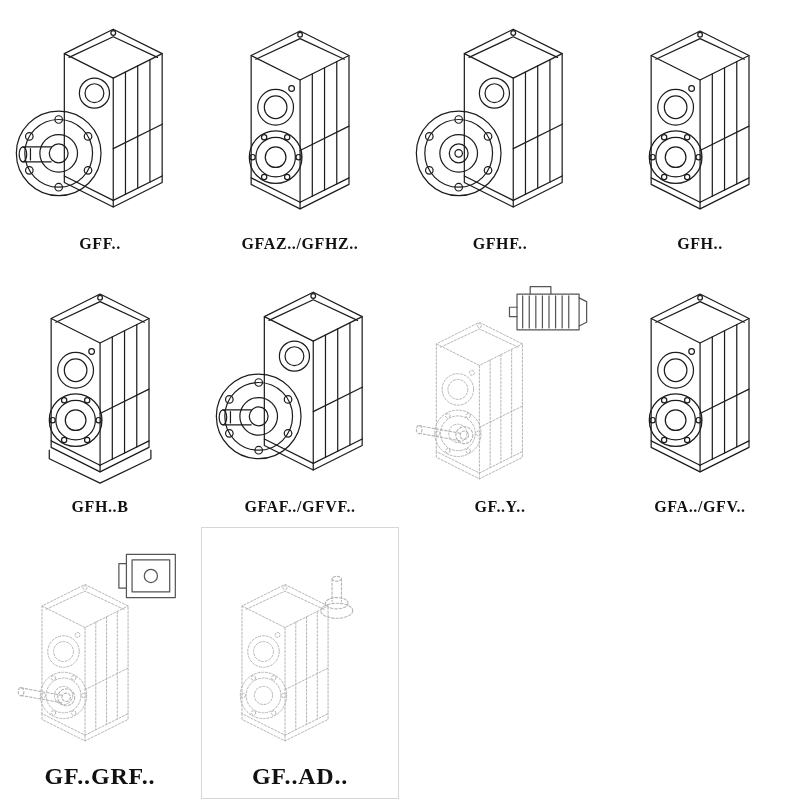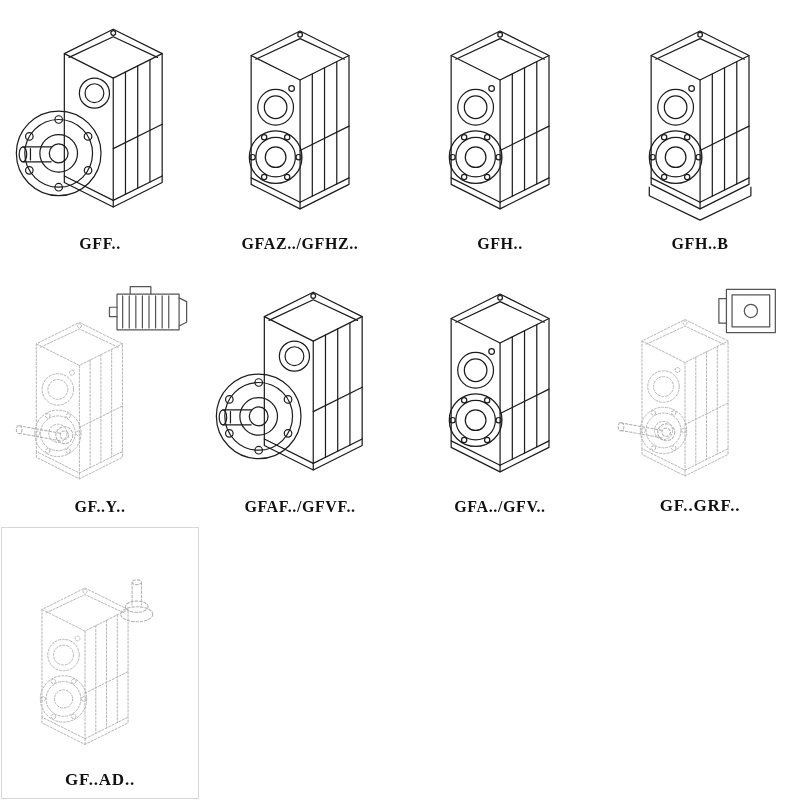--- a/index.html
+++ b/index.html
@@ -27,21 +27,21 @@
   .art *{fill:none;stroke-linecap:round;stroke-linejoin:round}
   .solid{stroke:var(--line-solid);stroke-width:1.3}
   .light{stroke:var(--line-light);stroke-width:1.2;stroke-dasharray:2.6 2}
   .mid{stroke:var(--line-mid);stroke-width:1.3}
   .lbl{
     flex:0 0 auto;
     font-weight:700;font-size:16px;letter-spacing:0.6px;
     color:var(--label);text-align:center;padding-bottom:4px;
     font-family:"Liberation Serif", serif;
   }
-  .lbl-lg{font-size:17px;letter-spacing:0.8px}
+  .lbl-lg{font-size:24px;letter-spacing:0.8px}
 </style>
 </head>
 <body>
 
 <svg width="0" height="0" style="position:absolute" aria-hidden="true">
   <defs>
     <g id="g-body">
       <path d="M100 16 L152 42 L152 172 L100 198 L48 172 L48 42 Z"></path>
       <path d="M48 42 L100 68 L152 42"></path>
       <path d="M100 68 L100 198"></path>
@@ -155,20 +155,31 @@
     <div class="art">
       <svg viewBox="0 0 200 220">
         <use href="#g-body" class="solid"></use>
         <use href="#g-bore" class="solid"></use>
       </svg>
     </div>
     <figcaption class="lbl">GFAZ../GFHZ..</figcaption>
   </figure>
 
 
+  <figure class="cell">
+    <div class="art">
+      <svg viewBox="0 0 200 220">
+        <use href="#g-body" class="solid" transform="translate(14,-2)"></use>
+        <use href="#g-upcircle" class="solid" transform="translate(14,-2)"></use>
+        <use href="#g-flange" class="solid"></use>
+        <circle class="solid" cx="56" cy="146" r="4"></circle>
+      </svg>
+    </div>
+    <figcaption class="lbl">GFHF..</figcaption>
+  </figure>
 
   <figure class="cell">
     <div class="art">
       <svg viewBox="0 0 200 220">
         <use href="#g-body" class="solid"></use>
         <use href="#g-bore" class="solid"></use>
       </svg>
     </div>
     <figcaption class="lbl">GFH..</figcaption>
   </figure>
@@ -177,48 +188,48 @@
     <div class="art">
       <svg viewBox="0 0 200 220">
         <use href="#g-body" class="solid"></use>
         <use href="#g-bore" class="solid"></use>
         <path class="solid" d="M46 182 L46 191 L100 217 L154 191 L154 182"></path>
       </svg>
     </div>
     <figcaption class="lbl">GFH..B</figcaption>
   </figure>
 
+
+  <figure class="cell">
+    <div class="art">
+      <svg viewBox="0 0 200 220">
+        <use href="#g-body" class="solid" transform="translate(14,-2)"></use>
+        <use href="#g-upcircle" class="solid" transform="translate(14,-2)"></use>
+        <use href="#g-flange" class="solid"></use>
+        <use href="#g-shaft" class="solid"></use>
+      </svg>
+    </div>
+    <figcaption class="lbl">GFAF../GFVF..</figcaption>
+  </figure>
 
   <figure class="cell">
     <div class="art">
       <svg viewBox="0 0 200 220">
         <use href="#g-body" class="light" transform="translate(-10,32) scale(0.88)"></use>
         <use href="#g-bore" class="light" transform="translate(-10,32) scale(0.88)"></use>
         <use href="#g-motor" class="mid"></use>
         <use href="#g-thinshaft" class="light" transform="translate(0,6)"></use>
       </svg>
     </div>
     <figcaption class="lbl">GF..Y..</figcaption>
   </figure>
 
   <figure class="cell">
     <div class="art">
       <svg viewBox="0 0 200 220">
-        <use href="#g-body" class="solid" transform="translate(14,-2)"></use>
-        <use href="#g-upcircle" class="solid" transform="translate(14,-2)"></use>
-        <use href="#g-flange" class="solid"></use>
-        <use href="#g-shaft" class="solid"></use>
-      </svg>
-    </div>
-    <figcaption class="lbl">GFAF../GFVF..</figcaption>
-  </figure>
-
-  <figure class="cell">
-    <div class="art">
-      <svg viewBox="0 0 200 220">
         <use href="#g-body" class="solid"></use>
         <use href="#g-bore" class="solid"></use>
       </svg>
     </div>
     <figcaption class="lbl">GFA../GFV..</figcaption>
   </figure>
 
   <figure class="cell">
     <div class="art">
       <svg viewBox="0 0 200 220">

